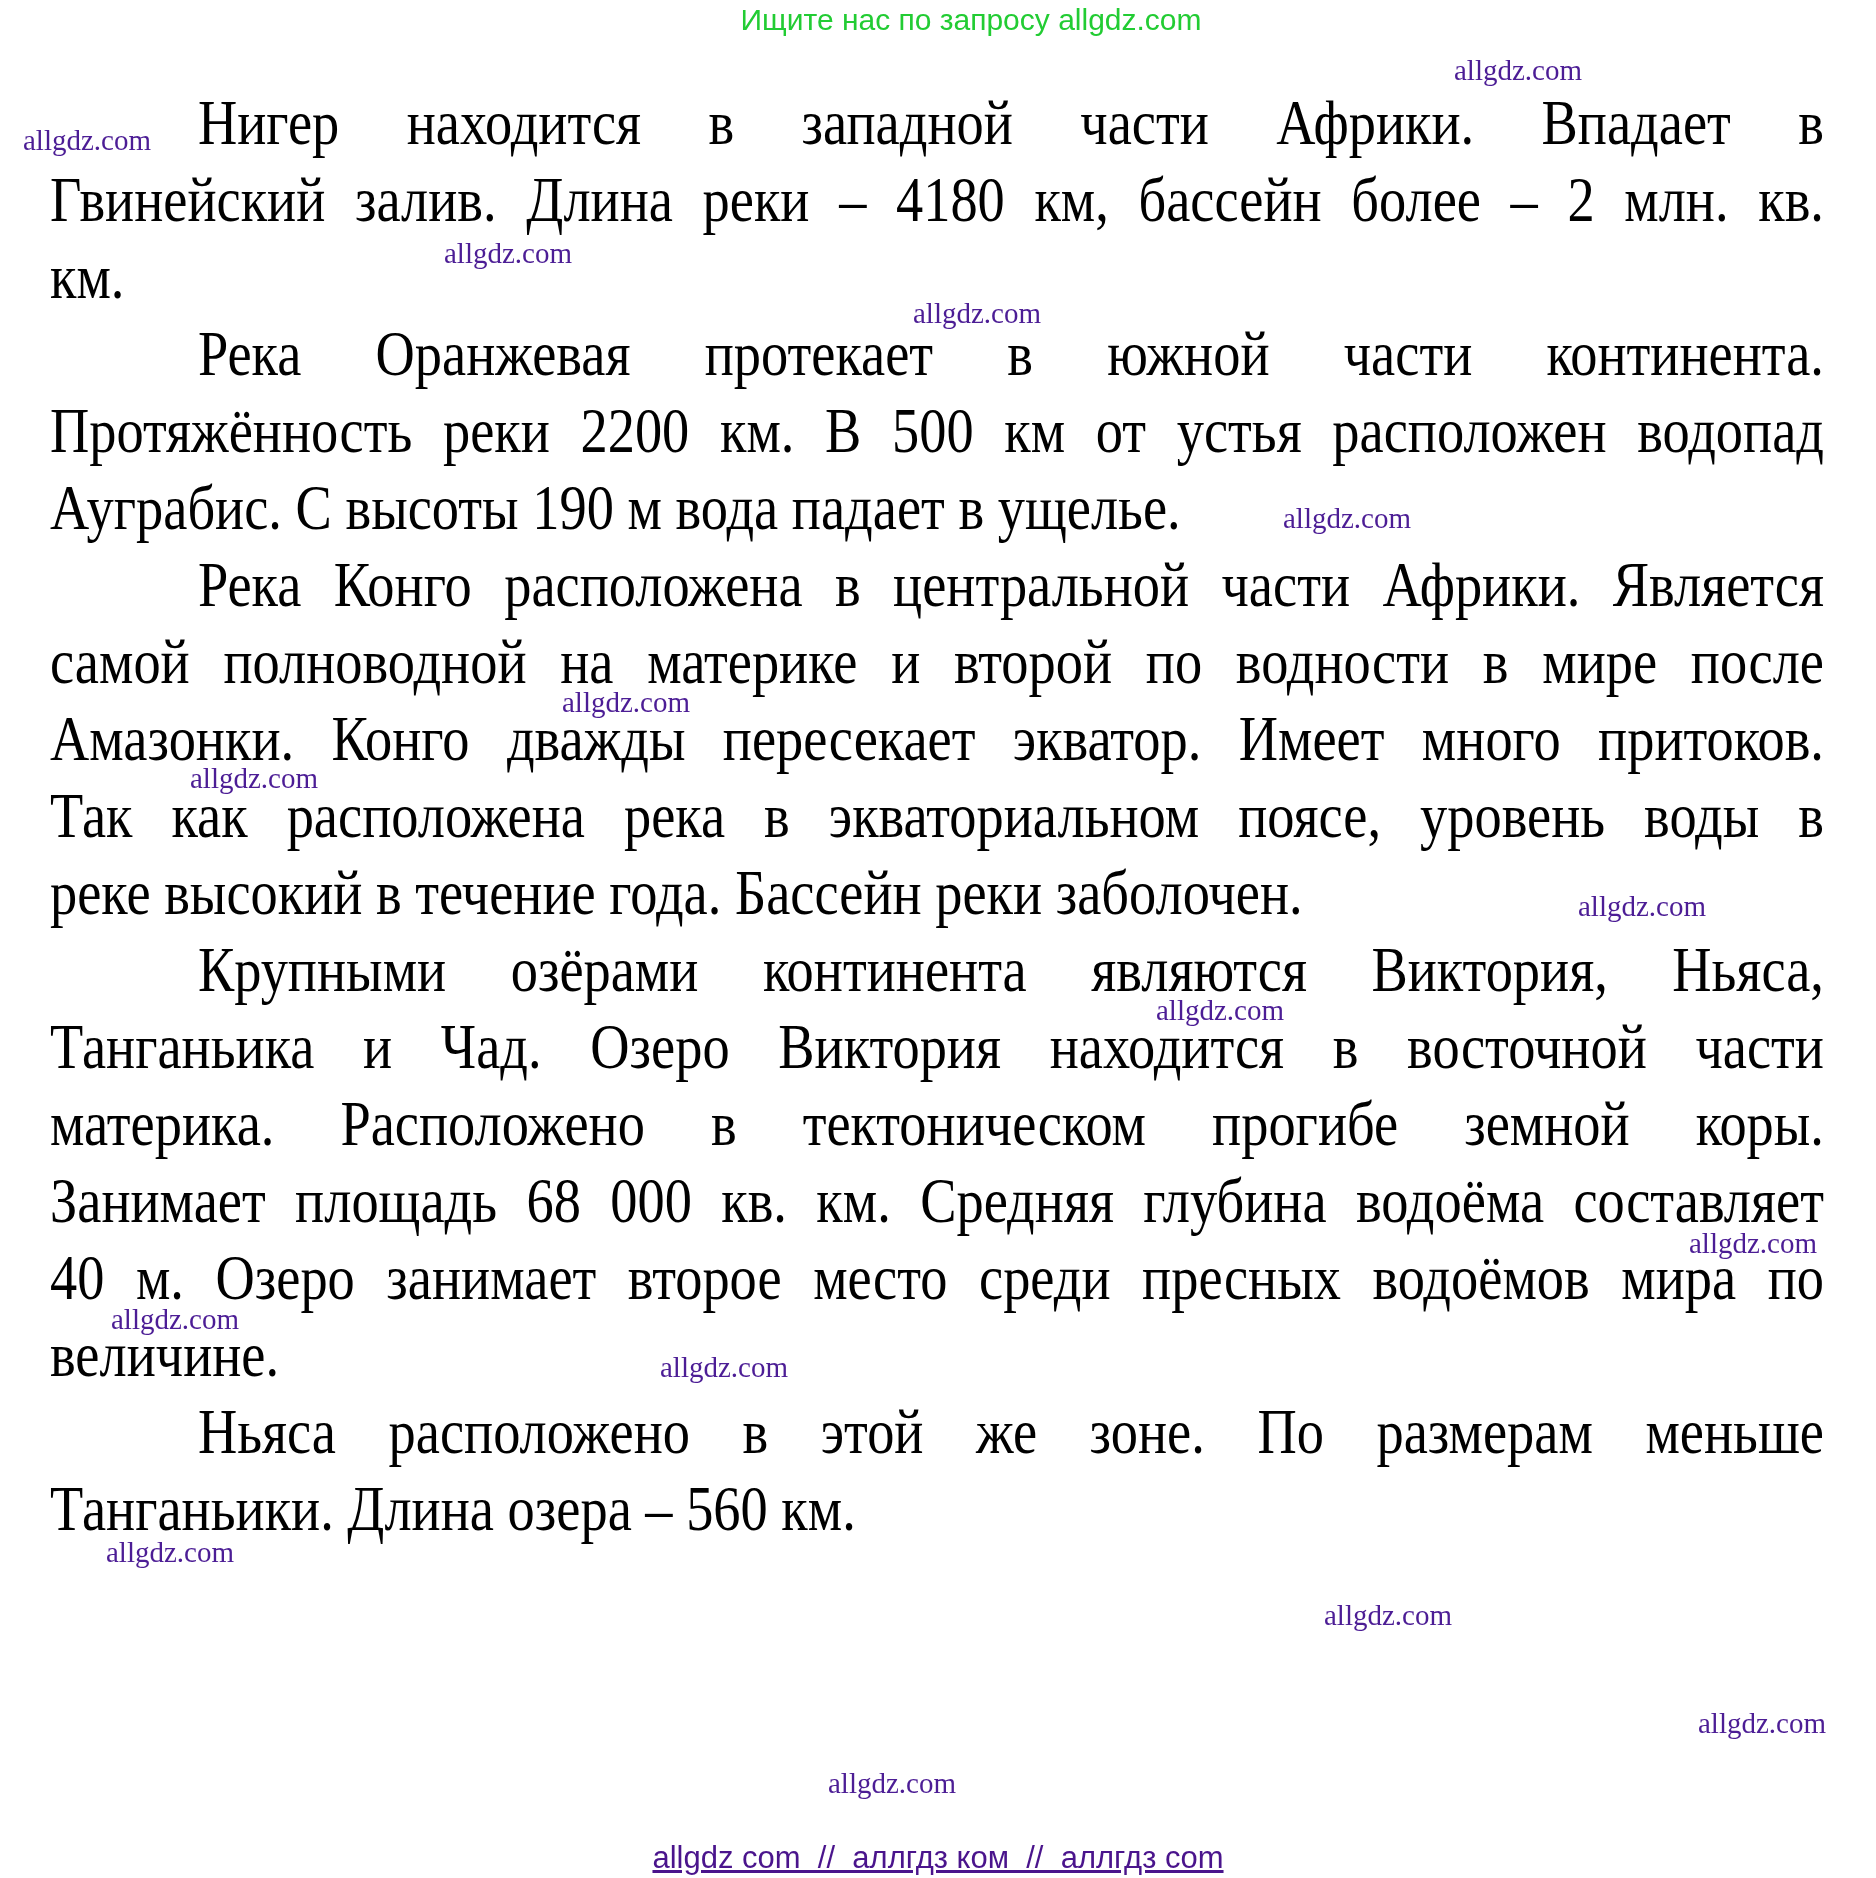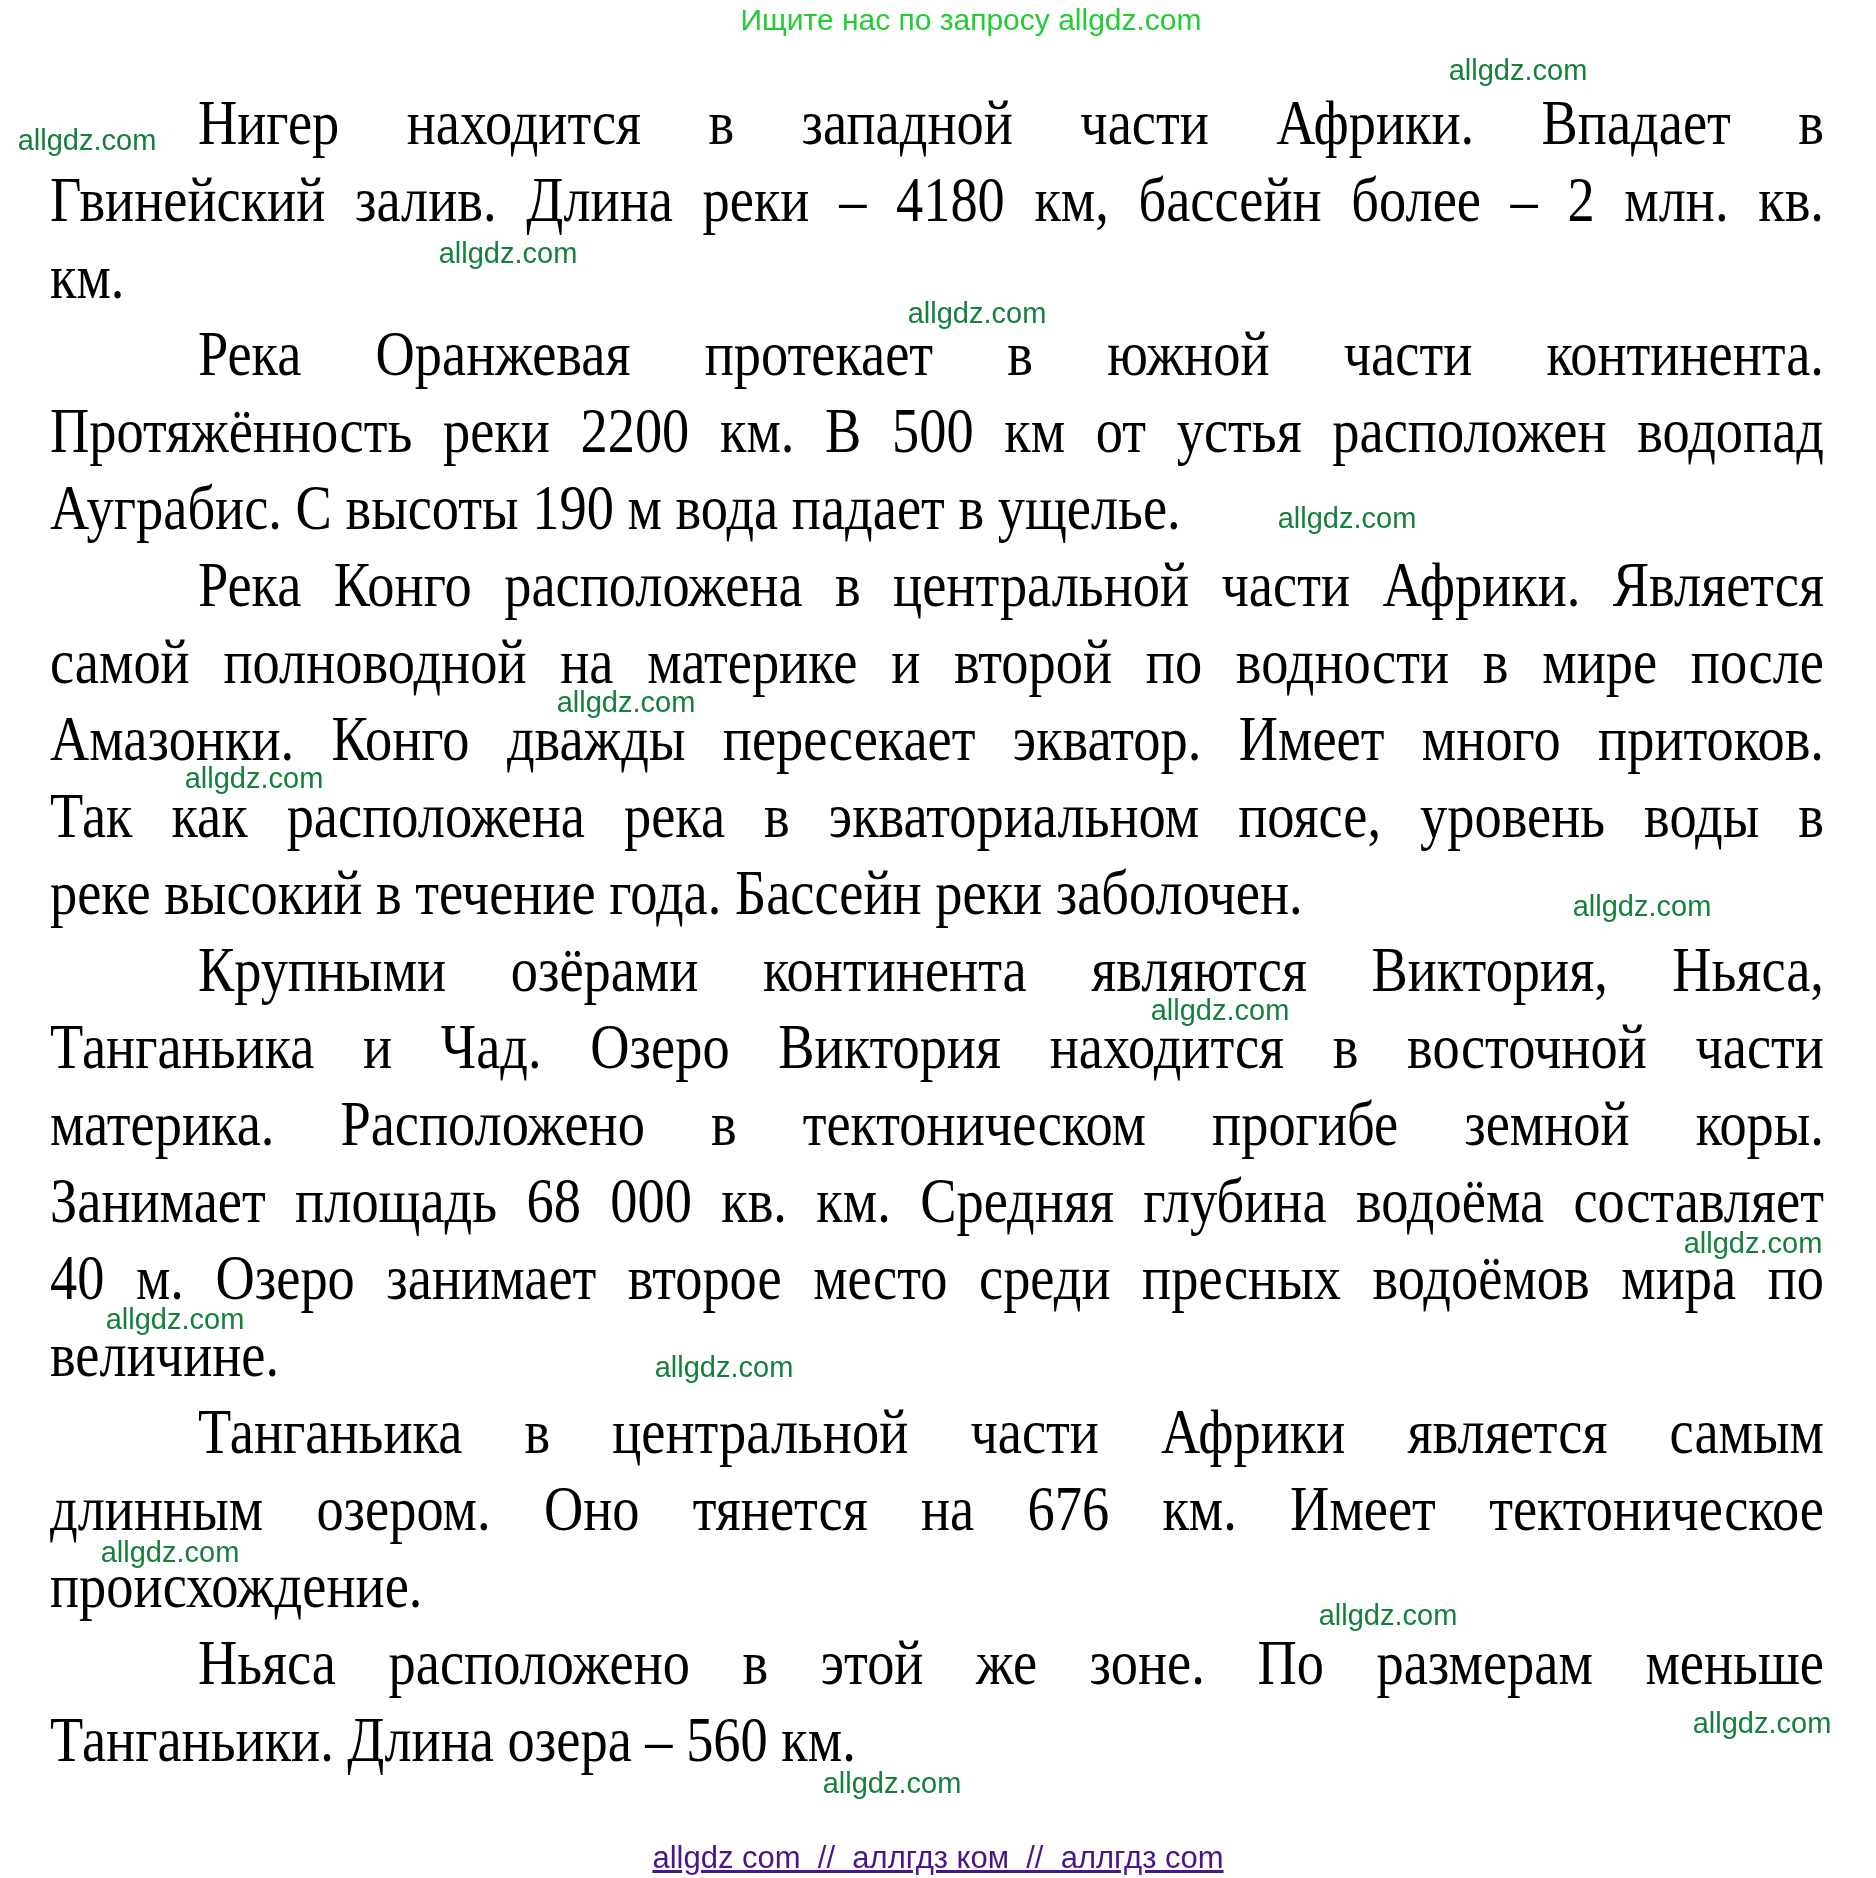--- a/index.html
+++ b/index.html
@@ -26,23 +26,23 @@
     text-align: justify;
     text-align-last: justify;
     transform: scaleX(0.85);
     transform-origin: 0 0;
     box-sizing: border-box;
   }
   .line.first { padding-left: 174px; }
   .line.last { text-align-last: left; }
   .wm {
     position: absolute;
-    font-family: Liberation Sans, sans-serif;
+    font-family: Liberation Serif, serif;
     font-size: 29px;
-    color: #15803d;
+    color: #4c1d95;
     white-space: nowrap;
     transform: translate(-50%, -50%);
     line-height: 1;
   }
   .footer {
     position: absolute; left: 0; top: 1838px; width: 1876px; height: 40px;
     text-align: center; line-height: 40px;
     font-family: "Liberation Sans", sans-serif; font-size: 31px;
     color: #4a148c; white-space: pre; text-decoration: underline;
   }
@@ -72,25 +72,20 @@
   </div>
   <div>
     <span class="line first">Крупными озёрами континента являются Виктория, Ньяса,</span>
     <span class="line">Танганьика и Чад. Озеро Виктория находится в восточной части</span>
     <span class="line">материка. Расположено в тектоническом прогибе земной коры.</span>
     <span class="line">Занимает площадь 68 000 кв. км. Средняя глубина водоёма составляет</span>
     <span class="line">40 м. Озеро занимает второе место среди пресных водоёмов мира по</span>
     <span class="line last">величине.</span>
   </div>
   <div>
-    <span class="line first">Танганьика в центральной части Африки является самым</span>
-    <span class="line">длинным озером. Оно тянется на 676 км. Имеет тектоническое</span>
-    <span class="line last">происхождение.</span>
-  </div>
-  <div>
     <span class="line first">Ньяса расположено в этой же зоне. По размерам меньше</span>
     <span class="line last">Танганьики. Длина озера – 560 км.</span>
   </div>
 </div>
 
 <div id="wm-layer">
     <span class="wm" style="left: 1518px; top: 70px;">allgdz.com</span>
     <span class="wm" style="left: 87px; top: 140px;">allgdz.com</span>
     <span class="wm" style="left: 508px; top: 253px;">allgdz.com</span>
     <span class="wm" style="left: 977px; top: 313px;">allgdz.com</span>

